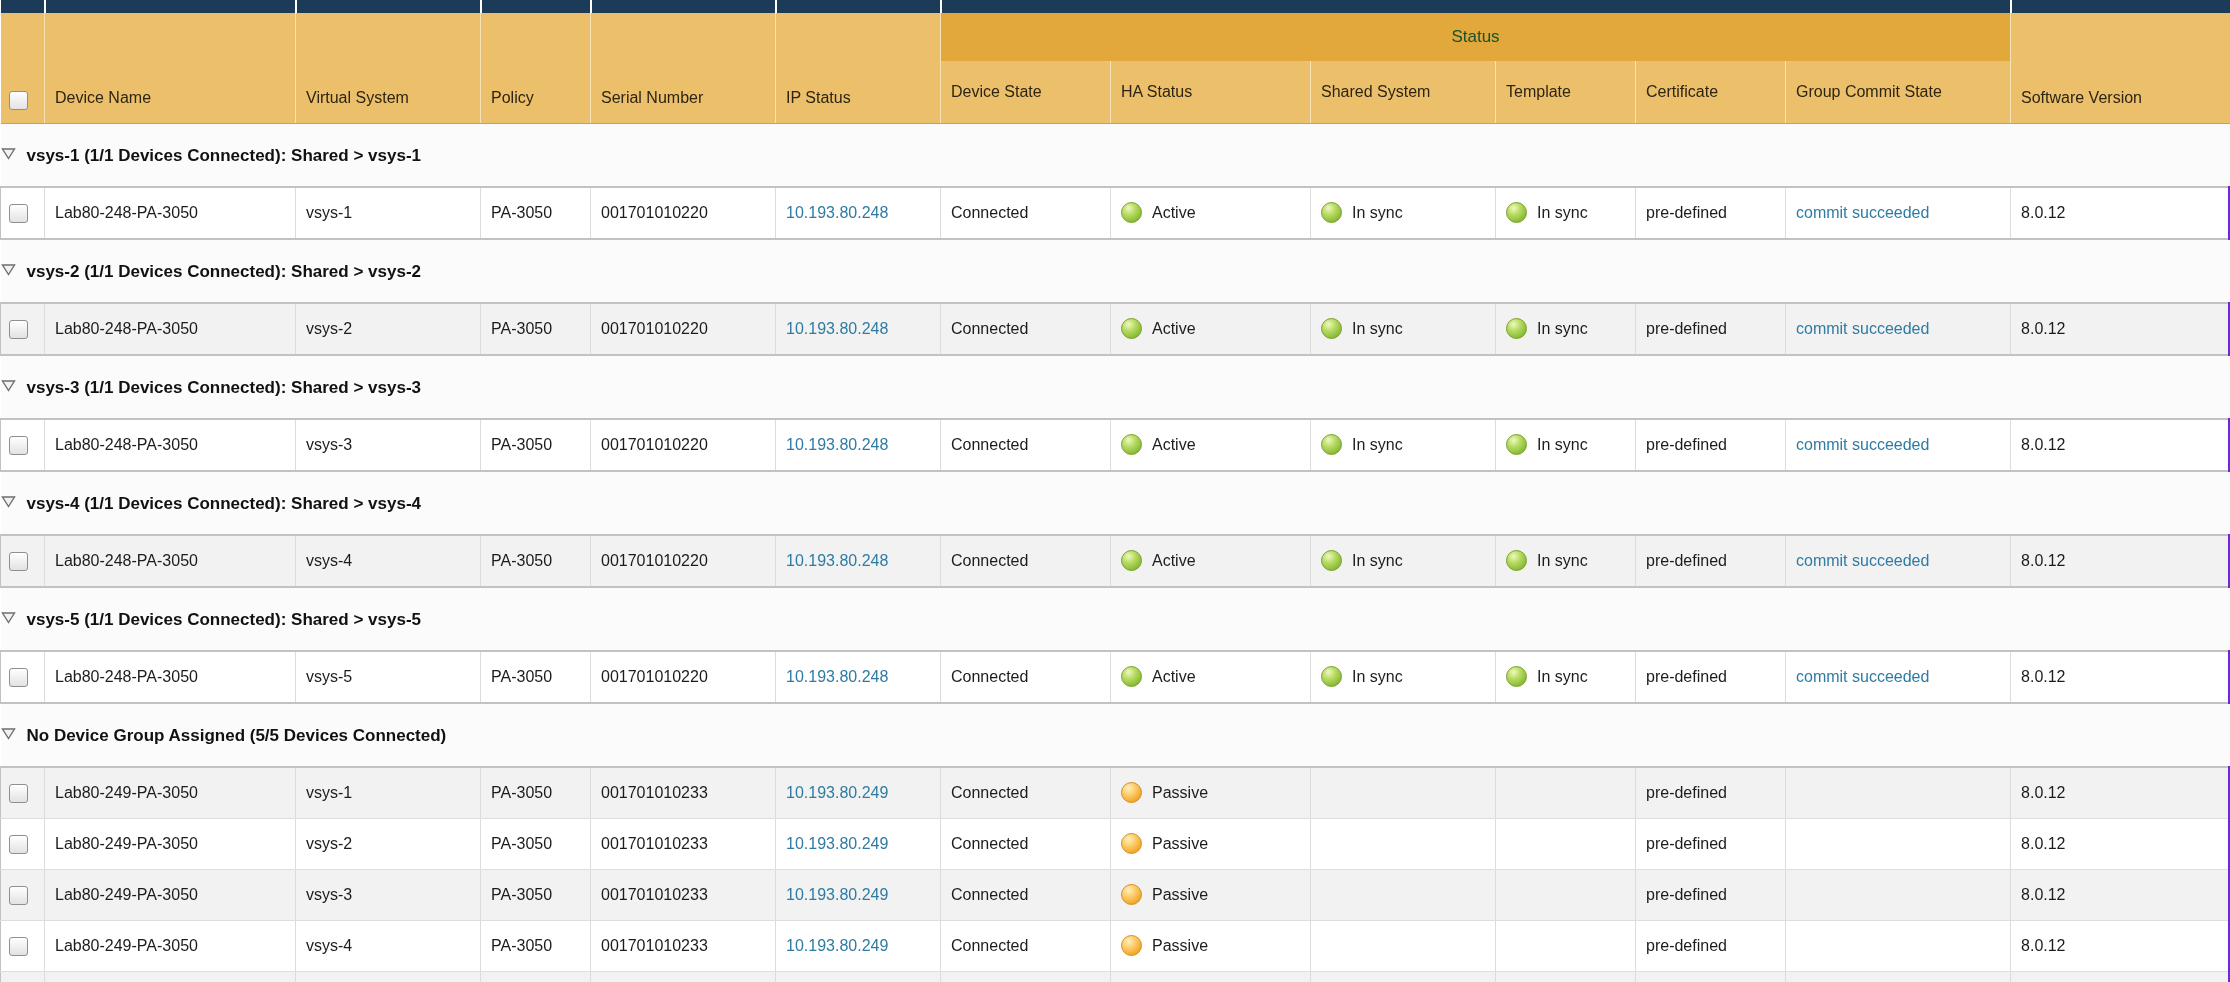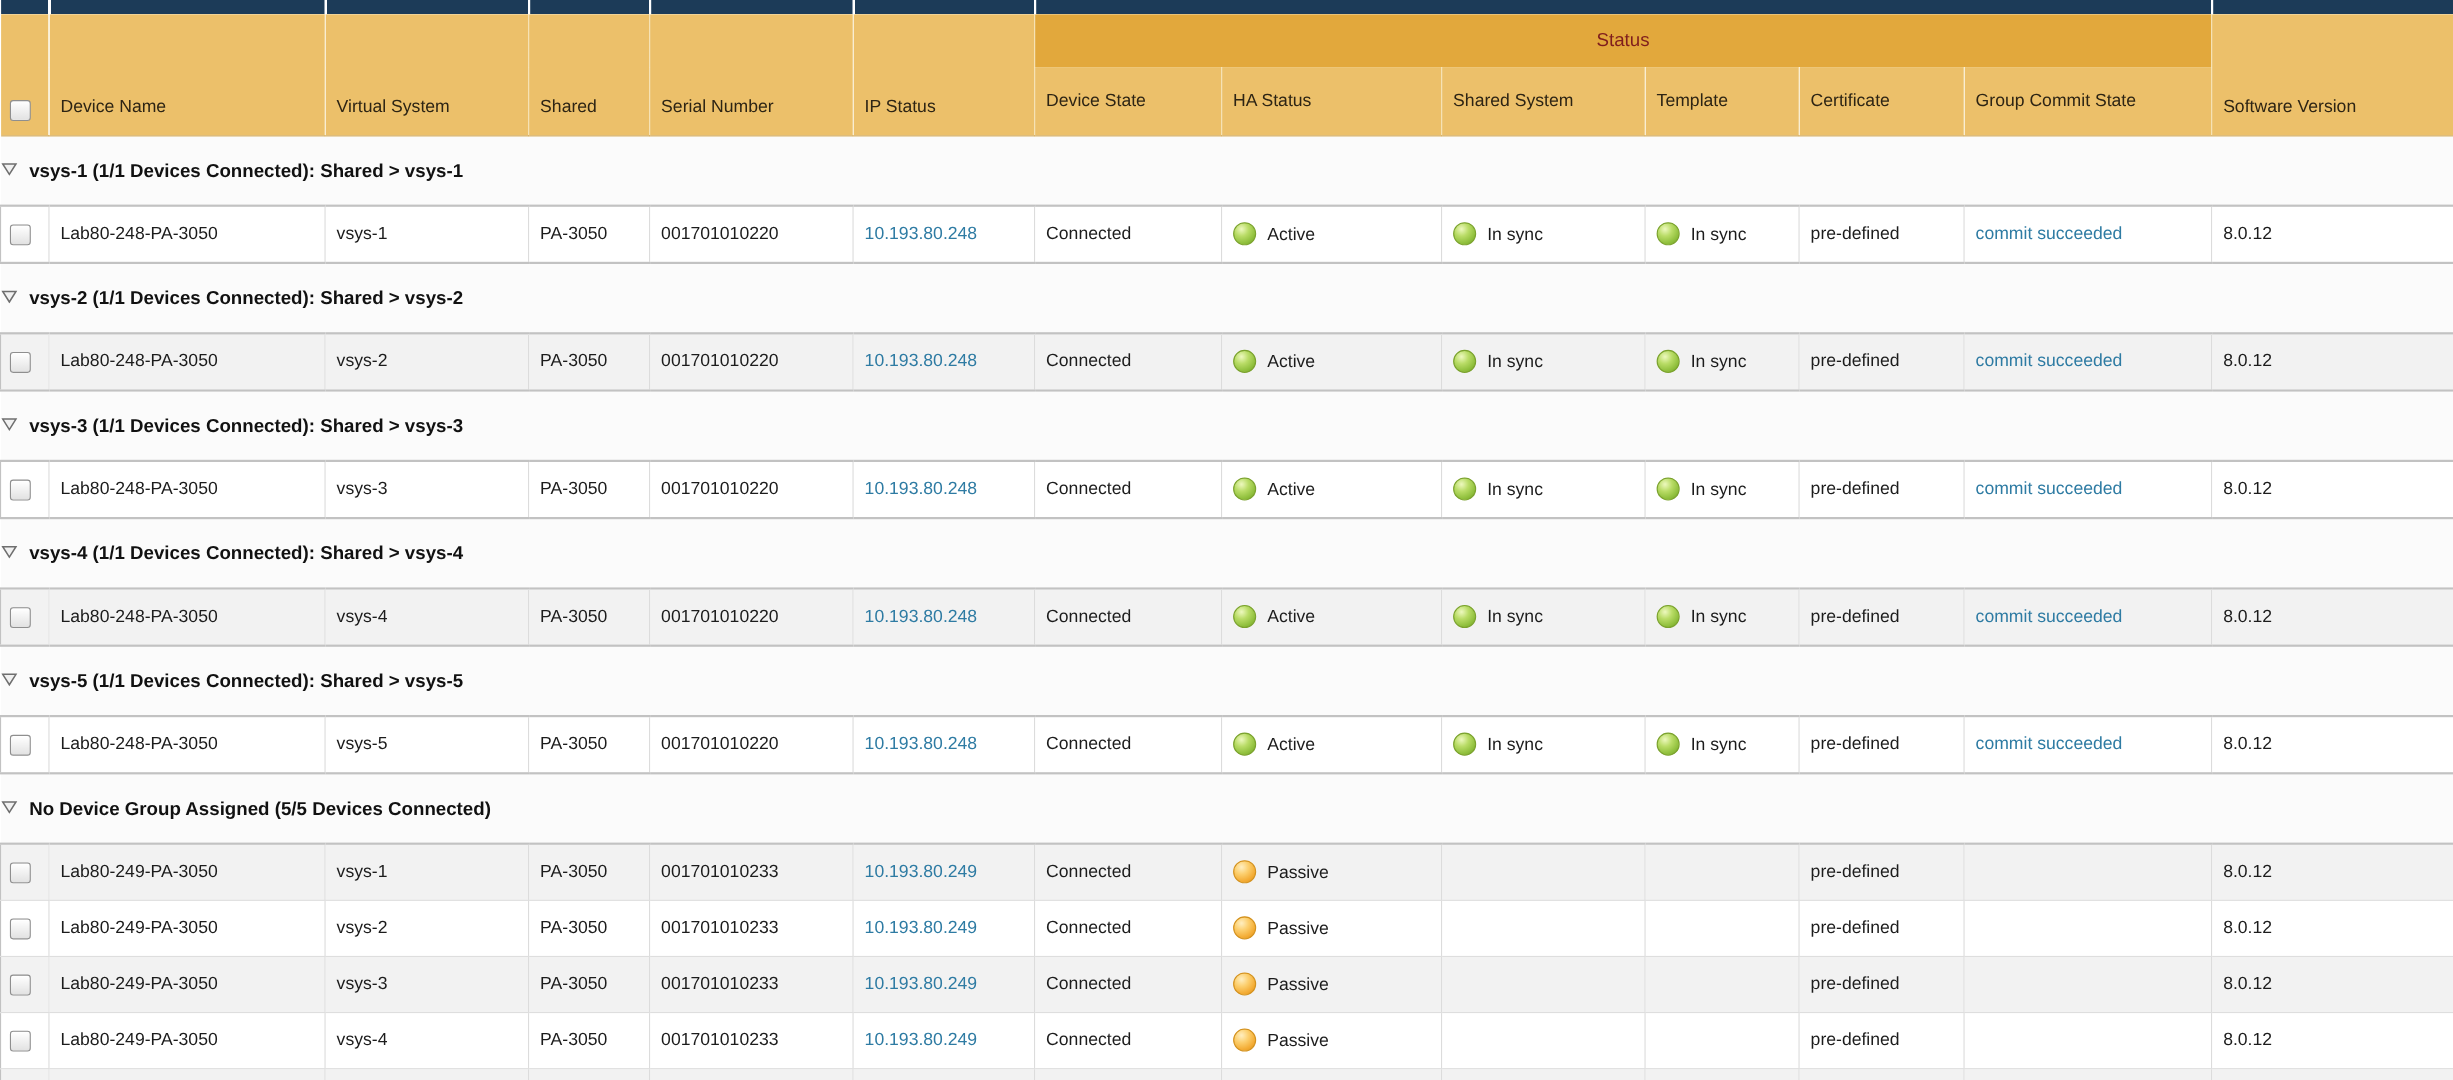--- a/index.html
+++ b/index.html
@@ -7,41 +7,41 @@
   table{border-collapse:collapse; table-layout:fixed; width:2230px;}
   th,td{overflow:hidden; white-space:nowrap;}
 
   
   thead th{font-weight:normal; text-align:left; color:#2d2414;}
   .navy th{background:#1c3b58; height:13px; padding:0; border-right:2px solid #ffffff;}
   .navy th:last-child{border-right:none;}
   .hcol{background:#ecc06a; border-right:1px solid #f6e2b4; border-bottom:1px solid #cfa045;}
   .hspan{vertical-align:bottom; padding:0 0 16px 10px;margin-left:44px;}
   .labels th{height:62px; vertical-align:middle; padding:0 0 0 10px;}
-  .status-band{background:#e2a83c; color:#7f1d1d; text-align:center; vertical-align:middle;
+  .status-band{background:#e2a83c; color:#14532d; text-align:center; vertical-align:middle;
                height:46px; font-size:17px; border-right:1px solid #f6e2b4;}
   .hsel{vertical-align:bottom; padding:0 0 13px 8px;}
 
   
   .cb{display:inline-block; width:17px; height:17px; border:1px solid #8f8f8f; border-radius:3px;
       background:linear-gradient(#ffffff,#e2e2e2); box-shadow:inset 0 1px 0 rgba(255,255,255,.9);
       vertical-align:middle; cursor:pointer;}
 
   
   .group-row td{background:#fbfbfb; height:62px; padding:0 0 0 0; font-weight:bold;
                 font-size:17px; color:#111111; vertical-align:middle;}
   .tri{display:inline-block; margin-right:11px; vertical-align:middle; cursor:pointer;}
   .gtxt{vertical-align:middle;}
 
   
   .data-row td{height:50px; padding:0 8px 0 10px; background:#ffffff; vertical-align:middle;
                border-right:1px solid #dcdcdc;}
   .data-row.alt td{background:#f2f2f2;}
   .data-row td:first-child{border-left:1px solid #c2c2c2;}
-  .data-row td:last-child{border-right:1px solid #6d28d9;}
+  .data-row td:last-child{border-right:5px solid #6d28d9;}
   .blk-single td{border-top:2px solid #c2c2c2; border-bottom:2px solid #c2c2c2;}
   .blk-first td{border-top:2px solid #c2c2c2; border-bottom:1px solid #dedede;}
   .blk-mid td{border-bottom:1px solid #dedede;}
   .blk-last td{border-bottom:2px solid #c2c2c2;}
   .c-sel{padding-left:8px !important;}
 
   .lnk{color:#2e7ba3; text-decoration:none; cursor:pointer;text-align:right;}
 
   .ball{display:inline-block; width:19px; height:19px; border-radius:50%; margin-right:10px;
         vertical-align:middle; position:relative; top:-1px;}
@@ -80,21 +80,21 @@
         <th></th>
         <th colspan="6"></th>
         <th></th>
       </tr>
       <tr class="band">
         <th class="hcol hspan hsel" rowspan="2">
           <span class="cb"></span>
         </th>
         <th class="hcol hspan" rowspan="2">Device Name</th>
         <th class="hcol hspan" rowspan="2">Virtual System</th>
-        <th class="hcol hspan" rowspan="2">Shared</th>
+        <th class="hcol hspan" rowspan="2">Policy</th>
         <th class="hcol hspan" rowspan="2">Serial Number</th>
         <th class="hcol hspan" rowspan="2">IP Status</th>
         <th class="status-band" colspan="6">Status</th>
         <th class="hcol hspan" rowspan="2">Software Version</th>
       </tr>
       <tr class="labels">
         <th class="hcol">Device State</th>
         <th class="hcol">HA Status</th>
         <th class="hcol">Shared System</th>
         <th class="hcol">Template</th>

